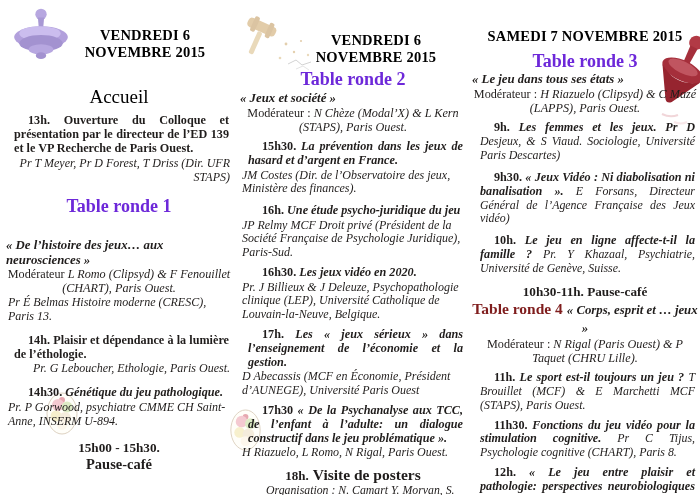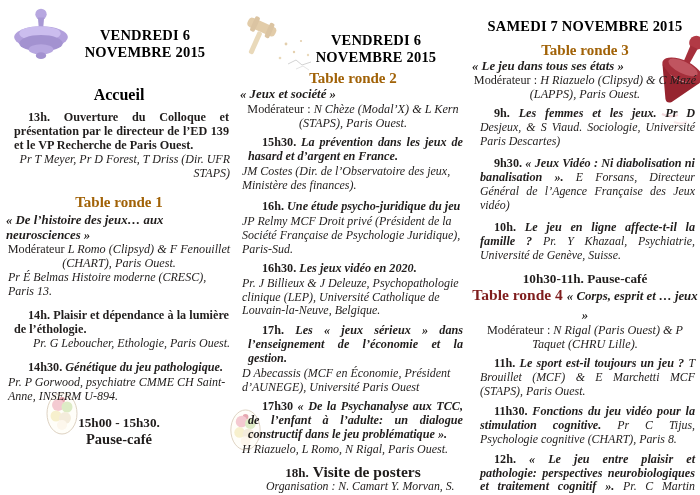--- a/index.html
+++ b/index.html
@@ -13,24 +13,24 @@
   .col { position:absolute; }
   #col1 { left:6px;  top:22px; width:226px; }
   #col2 { left:240px; top:24px; width:226px; }
   #col3 { left:472px; top:12px; width:226px; }
 
   p { margin:0; padding:0; }
 
   .col-header { font-weight:bold; font-size:14.5px; line-height:1.15; text-align:center; color:#000; letter-spacing:.2px; }
   #col1 .col-header { margin-left:52px; margin-top:5px; }
   #col2 .col-header { margin-left:46px; margin-top:8px; }
-  #col3 .col-header { margin-top:6px; }
-
-  .h-big   { font-size:16px; font-weight:bold; text-align:center; color:#000; line-height:1.15; }
-  .h-table { font-size:15px; font-weight:bold; text-align:center; color:#a16207; line-height:1.2; }
+  #col3 .col-header { margin-top:16px; }
+
+  .h-big   { font-size:19px; font-weight:normal; text-align:center; color:#000; line-height:1.15; }
+  .h-table { font-size:18px; font-weight:bold; text-align:center; color:#6d28d9; line-height:1.2; }
   .subtitle{ font-size:12.8px; font-weight:bold; font-style:italic; line-height:1.15; }
   .mod     { font-size:12.2px; text-align:center; line-height:1.15; }
   .mod .mod-label { font-weight:normal; }
   .mod .mod-names { font-style:italic; }
 
   .session { font-size:12.2px; line-height:1.14; text-align:justify; font-weight:bold; margin:0 3px 0 8px; text-indent:14px; }
   .session .stitle.it { font-style:italic; }
   .session .sp-inline { font-weight:normal; font-style:italic; font-size:11.9px; }
 
   .speaker { font-style:italic; font-weight:normal; font-size:12px; line-height:1.14; margin:1px 2px 0 2px; }
@@ -42,21 +42,21 @@
 
   .posters-line { text-align:center; font-weight:bold; line-height:1.1; margin-top:6px; }
   .posters-line .time { font-size:13px; }
   .posters-line .ptitle { font-size:15.5px; }
   .org-line { font-style:italic; font-size:11.8px; line-height:1.15; margin-left:26px; text-align:left; }
 
   .tr4-line { text-align:center; line-height:1.15; }
   .tr4-line .h-inline { font-size:15.5px; font-weight:bold; color:#7f1d1d; }
   .tr4-line .tr4-sub  { font-size:12.8px; font-weight:bold; font-style:italic; }
 
-  .mt2{margin-top:2px}.mt4{margin-top:4px}.mt6{margin-top:6px}.mt8{margin-top:8px}
+  .mt2{margin-top:20px}.mt4{margin-top:4px}.mt6{margin-top:6px}.mt8{margin-top:8px}
   .mt10{margin-top:10px}.mt12{margin-top:12px}.mt26{margin-top:26px}
 
   .icon { position:absolute; }
   #purple-top { left:10px; top:5px; width:62px; height:60px; }
   #gavel-sketch { left:238px; top:14px; width:84px; height:60px; }
   #red-top { left:644px; top:26px; width:72px; height:104px; }
   #pastel1 { left:46px; top:392px; width:32px; height:43px; }
   #pastel2 { left:229px; top:409px; width:33px; height:42px; }
 </style>
 </head>

